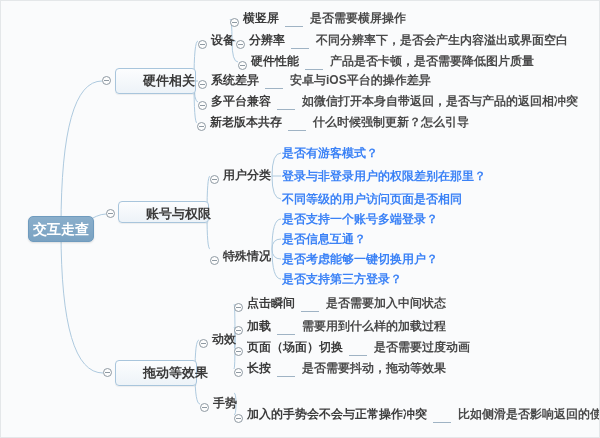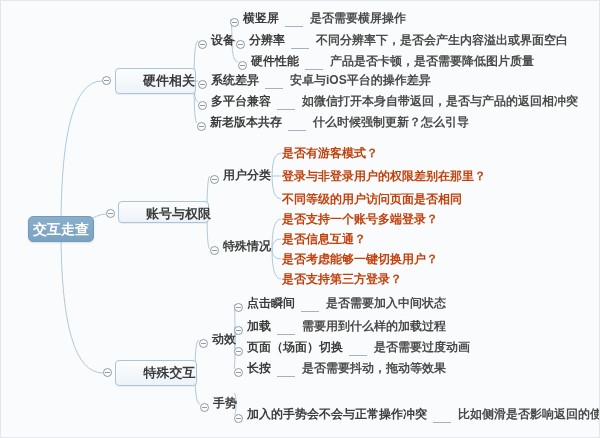--- a/index.html
+++ b/index.html
@@ -17,21 +17,21 @@
     margin-right:4px;cursor:pointer;
   }
   .dot::after{
     content:"";position:absolute;left:1px;right:1px;top:50%;margin-top:-1px;
     height:1px;background:#8F9AA3;
   }
   .dot-abs{position:absolute;margin:0;}
   .tlabel{font-size:12px;font-weight:bold;color:#3C3C3C;}
   .dash{display:inline-block;width:18px;height:1px;background:#9FB3C4;margin:0 7px 0 6px;flex:0 0 18px;}
   .note{font-size:12px;font-weight:bold;color:#4A4A4A;}
-  .leaf{font-size:12px;font-weight:bold;color:#c2410c;height:16px;line-height:16px;}
+  .leaf{font-size:12px;font-weight:bold;color:#3b82f6;height:16px;line-height:16px;}
   .box{
     box-sizing:border-box;text-align:center;border-radius:4px;
     border:1px solid #A8C5DC;background:linear-gradient(#FCFDFE,#EDF3F8);
     color:#3A3A3A;font-size:13px;font-weight:bold;
     box-shadow:0 1px 1px rgba(0,0,0,0.06);cursor:pointer;padding-left:27px;
   }
   .rootbox{
     box-sizing:border-box;text-align:center;border-radius:5px;
     border:1px solid #6F9BBE;background:linear-gradient(#8AAECB,#7AA2C2);
     color:#FFFFFF;font-size:14px;font-weight:bold;
@@ -67,21 +67,21 @@
       <path d="M234,339 Q234,303 233,303" fill="none" stroke="#AECADF" stroke-width="1"></path>
       <path d="M234,339 Q234,326 233,326" fill="none" stroke="#AECADF" stroke-width="1"></path>
       <path d="M234,339 Q234,347 233,347" fill="none" stroke="#AECADF" stroke-width="1"></path>
       <path d="M234,339 Q234,368 233,368" fill="none" stroke="#AECADF" stroke-width="1"></path>
       <path d="M235,403 Q235,392 233,392" fill="none" stroke="#AECADF" stroke-width="1"></path>
       <path d="M235,403 Q235,414 233,414" fill="none" stroke="#AECADF" stroke-width="1"></path>
     </svg>
 <div class="node rootbox" style="left: 27px; top: 215px; width: 66px; height: 26px; line-height: 24px;">交互走查</div>
     <div class="node box" style="left: 114px; top: 67px; width: 81px; height: 26px; line-height: 24px;">硬件相关</div>
     <div class="node box" style="left: 117px; top: 200px; width: 91px; height: 22px; line-height: 24px;">账号与权限</div>
-    <div class="node box" style="left: 114px; top: 359px; width: 82px; height: 26px; line-height: 24px;">特殊交互</div>
+    <div class="node box" style="left: 114px; top: 359px; width: 82px; height: 26px; line-height: 24px;">拖动等效果</div>
     <span class="dot dot-abs node" style="left: 101px; top: 75px;"></span>
     <span class="dot dot-abs node" style="left: 105px; top: 208px;"></span>
     <span class="dot dot-abs node" style="left: 102px; top: 367px;"></span>
     <div class="node row" style="left: 197px; top: 32px;">
       <span class="dot"></span>
       <span class="tlabel">设备</span>
     </div>
     <div class="node row" style="left: 229px; top: 10px;">
       <span class="dot"></span>
       <span class="tlabel">横竖屏</span>
@@ -118,21 +118,21 @@
       <span class="dash"></span>
       <span class="note">什么时候强制更新？怎么引导</span>
     </div>
     <div class="node row" style="left: 209px; top: 167px;">
       <span class="dot"></span>
       <span class="tlabel">用户分类</span>
     </div>
     <div class="node leaf" style="left: 281px; top: 144px;">是否有游客模式？</div>
     <div class="node leaf" style="left: 281px; top: 167px;">登录与非登录用户的权限差别在那里？</div>
     <div class="node leaf" style="left: 281px; top: 190px;">不同等级的用户访问页面是否相同</div>
-    <div class="node row" style="left: 209px; top: 238px;">
+    <div class="node row" style="left: 209px; top: 248px;">
       <span class="dot"></span>
       <span class="tlabel">特殊情况</span>
     </div>
     <div class="node leaf" style="left: 281px; top: 210px;">是否支持一个账号多端登录？</div>
     <div class="node leaf" style="left: 281px; top: 230px;">是否信息互通？</div>
     <div class="node leaf" style="left: 281px; top: 270px;">是否支持第三方登录？</div>
     <div class="node leaf" style="left: 281px; top: 250px;">是否考虑能够一键切换用户？</div>
     <div class="node row" style="left: 198px; top: 331px;">
       <span class="dot"></span>
       <span class="tlabel">动效</span>

